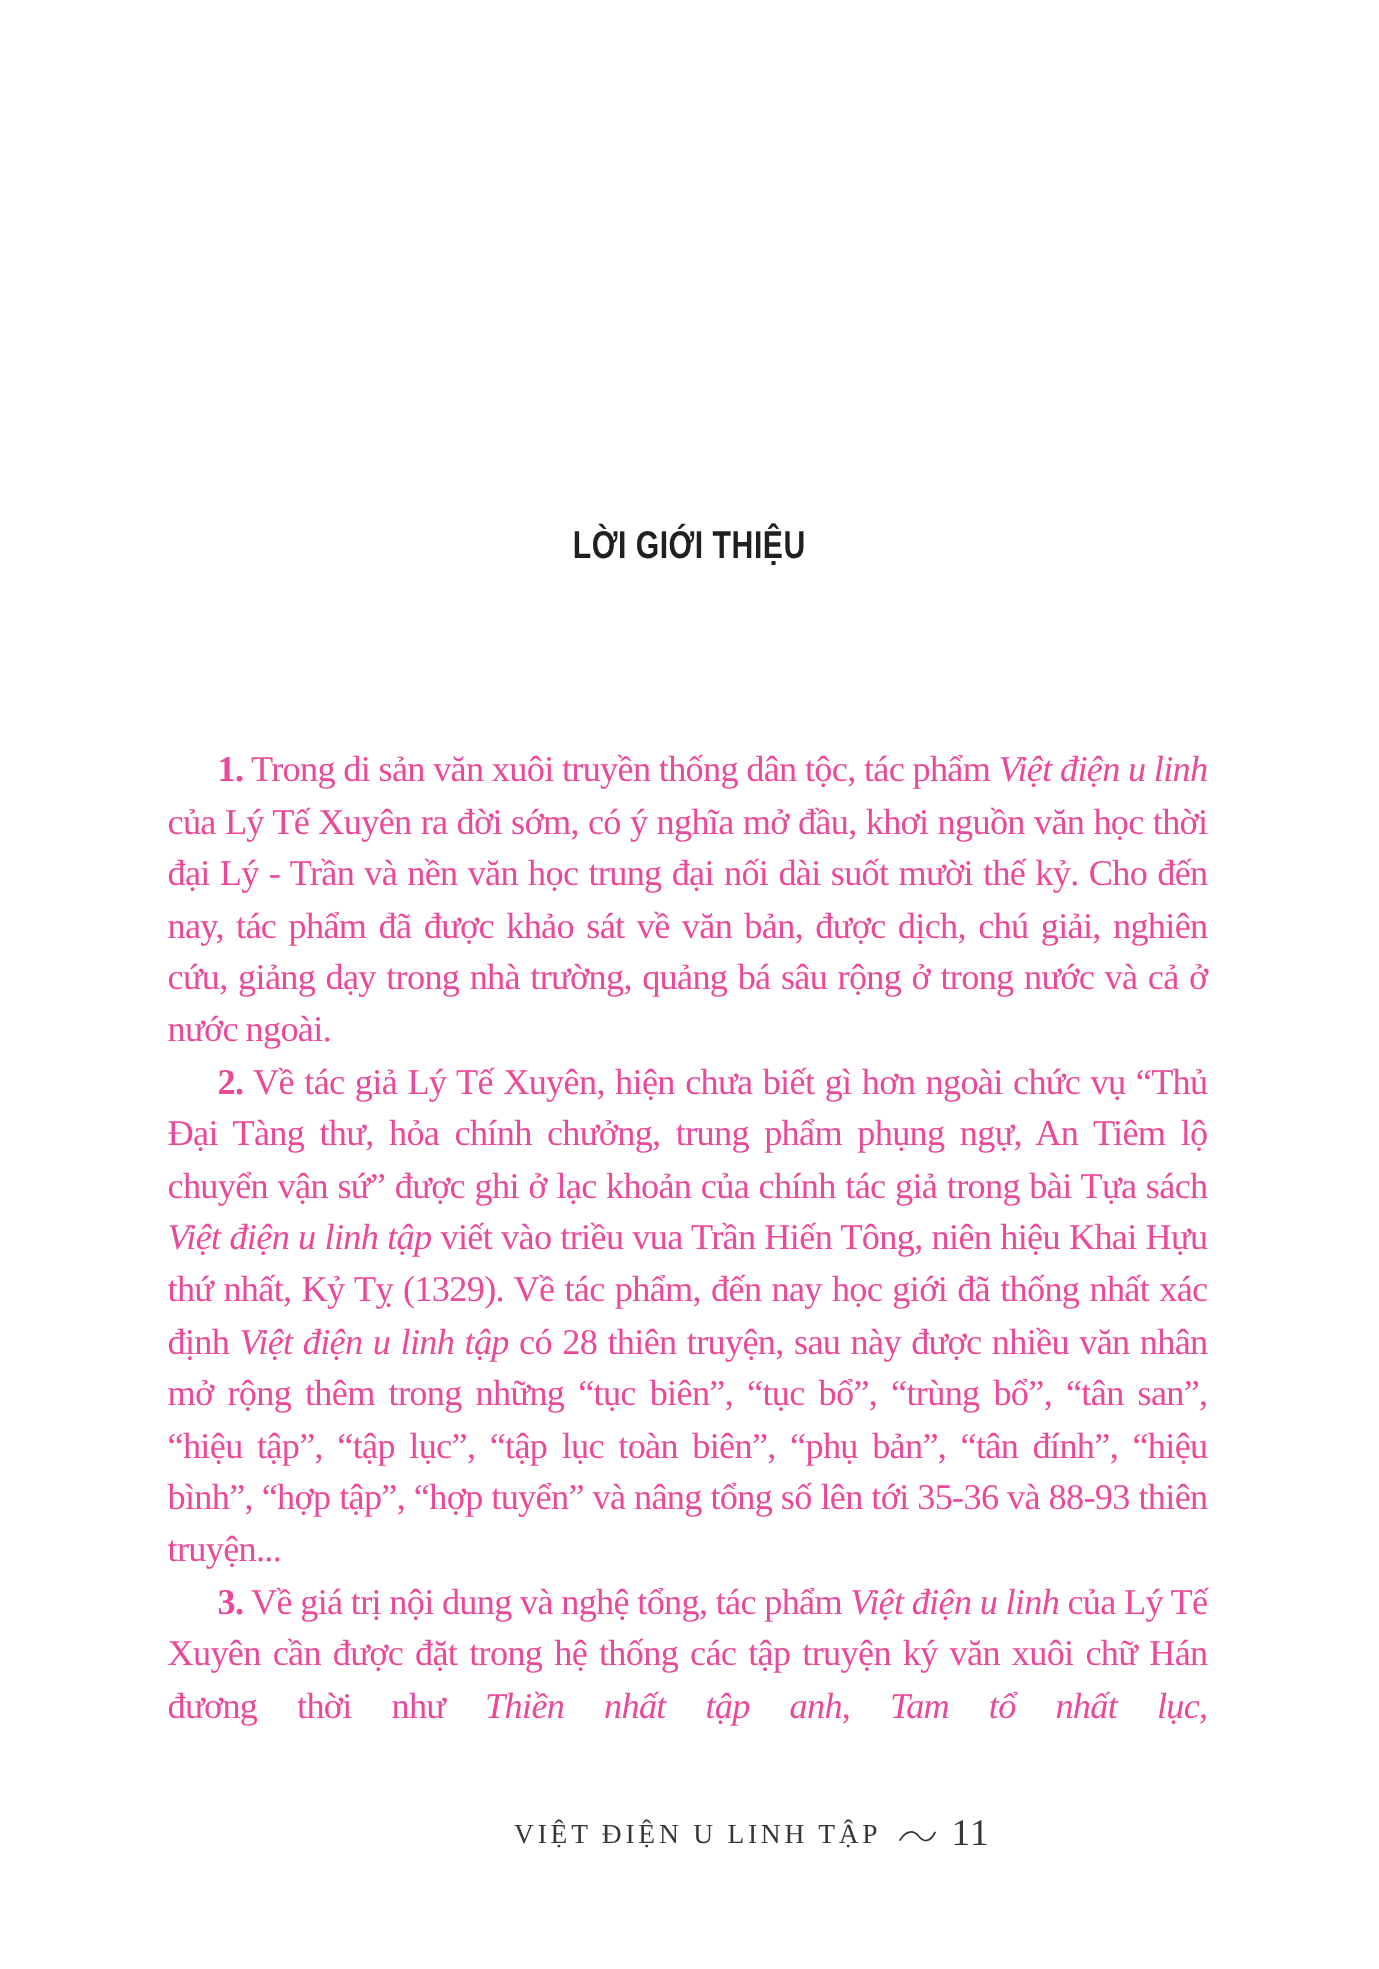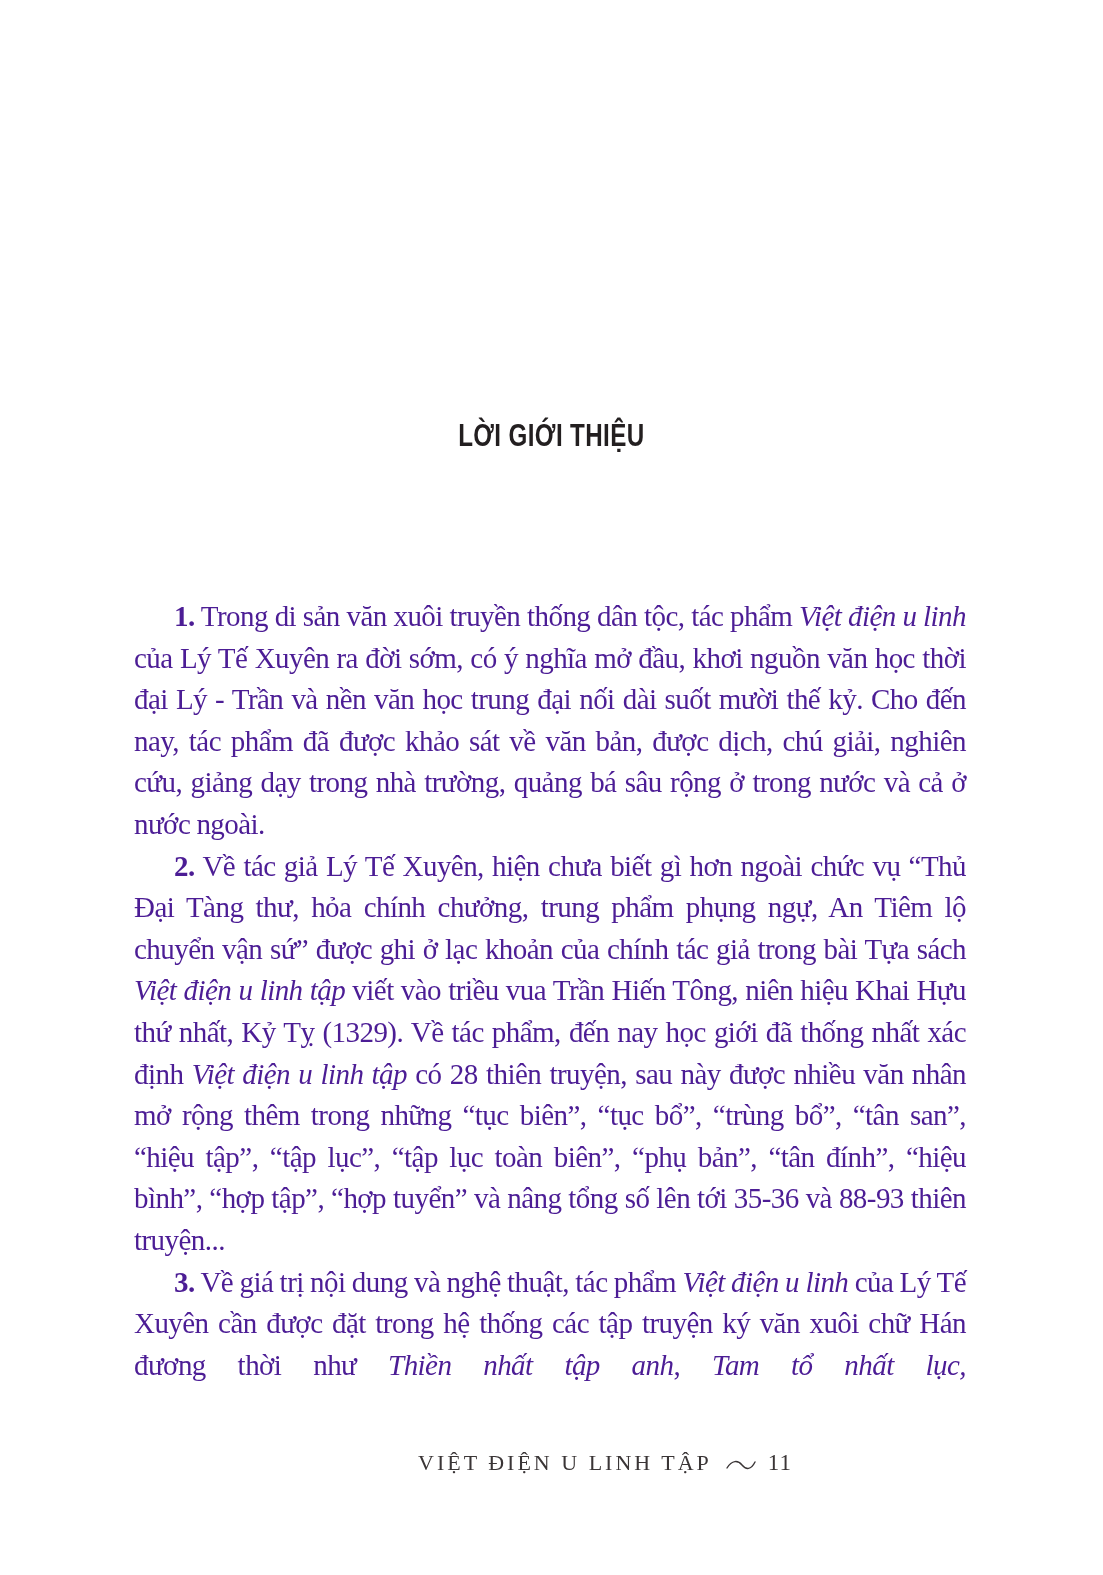--- a/index.html
+++ b/index.html
@@ -38,21 +38,21 @@
     }
     .body-text {
       position: absolute;
       top: 596px;
       left: 134px;
       width: 832px;
       font-family: "Liberation Serif", serif;
       font-size: 29px;
       line-height: 41.6px;
       text-align: justify;
-      color: #4c1d95;
+      color: #ec4899;
       letter-spacing: -0.55px;
       word-spacing: -0.5px;
     }
     .para {
       margin: 0;
       text-indent: 40px;
       text-align: justify;
       text-align-last: left;
     }
     .para-num {
@@ -75,42 +75,42 @@
     }
     .footer .tilde {
       display: inline-block;
       width: 30px;
       margin: 0 12px 0 14px;
       position: relative;
       top: 2px;
     }
     .footer .page-num {
       letter-spacing: 1px;
-      font-size: 23px;
+      font-size: 30px;
     }
   </style>
 </head>
 <body>
 
 <div class="page">
 
   <h1 class="chapter-title">LỜI GIỚI THIỆU</h1>
 
   <div class="body-text">
 
     <p class="para">
       <span class="para-num">1.</span><span> Trong di sản văn xuôi truyền thống dân tộc, tác phẩm </span><span class="it">Việt điện u linh</span><span> của Lý Tế Xuyên ra đời sớm, có ý nghĩa mở đầu, khơi nguồn văn học thời đại Lý - Trần và nền văn học trung đại nối dài suốt mười thế kỷ. Cho đến nay, tác phẩm đã được khảo sát về văn bản, được dịch, chú giải, nghiên cứu, giảng dạy trong nhà trường, quảng bá sâu rộng ở trong nước và cả ở nước ngoài.</span>
     </p>
 
     <p class="para">
       <span class="para-num">2.</span><span> Về tác giả Lý Tế Xuyên, hiện chưa biết gì hơn ngoài chức vụ “Thủ Đại Tàng thư, hỏa chính chưởng, trung phẩm phụng ngự, An Tiêm lộ chuyển vận sứ” được ghi ở lạc khoản của chính tác giả trong bài Tựa sách </span><span class="it">Việt điện u linh tập</span><span> viết vào triều vua Trần Hiến Tông, niên hiệu Khai Hựu thứ nhất, Kỷ Tỵ (1329). Về tác phẩm, đến nay học giới đã thống nhất xác định </span><span class="it">Việt điện u linh tập</span><span> có 28 thiên truyện, sau này được nhiều văn nhân mở rộng thêm trong những “tục biên”, “tục bổ”, “trùng bổ”, “tân san”, “hiệu tập”, “tập lục”, “tập lục toàn biên”, “phụ bản”, “tân đính”, “hiệu bình”, “hợp tập”, “hợp tuyển” và nâng tổng số lên tới 35-36 và 88-93 thiên truyện...</span>
     </p>
 
     <p class="para" style="text-align-last: justify;">
-      <span class="para-num">3.</span><span> Về giá trị nội dung và nghệ thuật, tác phẩm </span><span class="it">Việt điện u linh</span><span> của Lý Tế Xuyên cần được đặt trong hệ thống các tập truyện ký văn xuôi chữ Hán đương thời như </span><span class="it">Thiền nhất tập anh</span><span>, </span><span class="it">Tam tổ nhất lục,</span>
+      <span class="para-num">3.</span><span> Về giá trị nội dung và nghệ tổng, tác phẩm </span><span class="it">Việt điện u linh</span><span> của Lý Tế Xuyên cần được đặt trong hệ thống các tập truyện ký văn xuôi chữ Hán đương thời như </span><span class="it">Thiền nhất tập anh</span><span>, </span><span class="it">Tam tổ nhất lục,</span>
     </p>
 
   </div>
 
   <div class="footer">
     <span>VIỆT ĐIỆN U LINH TẬP</span>
     <span class="tilde">
       <svg width="30" height="14" viewBox="0 0 30 14">
         <path d="M1 10 C 6 2, 12 2, 16 7 S 25 12, 29 4" fill="none" stroke="#3a3536" stroke-width="1.4" stroke-linecap="round"></path>
       </svg>

